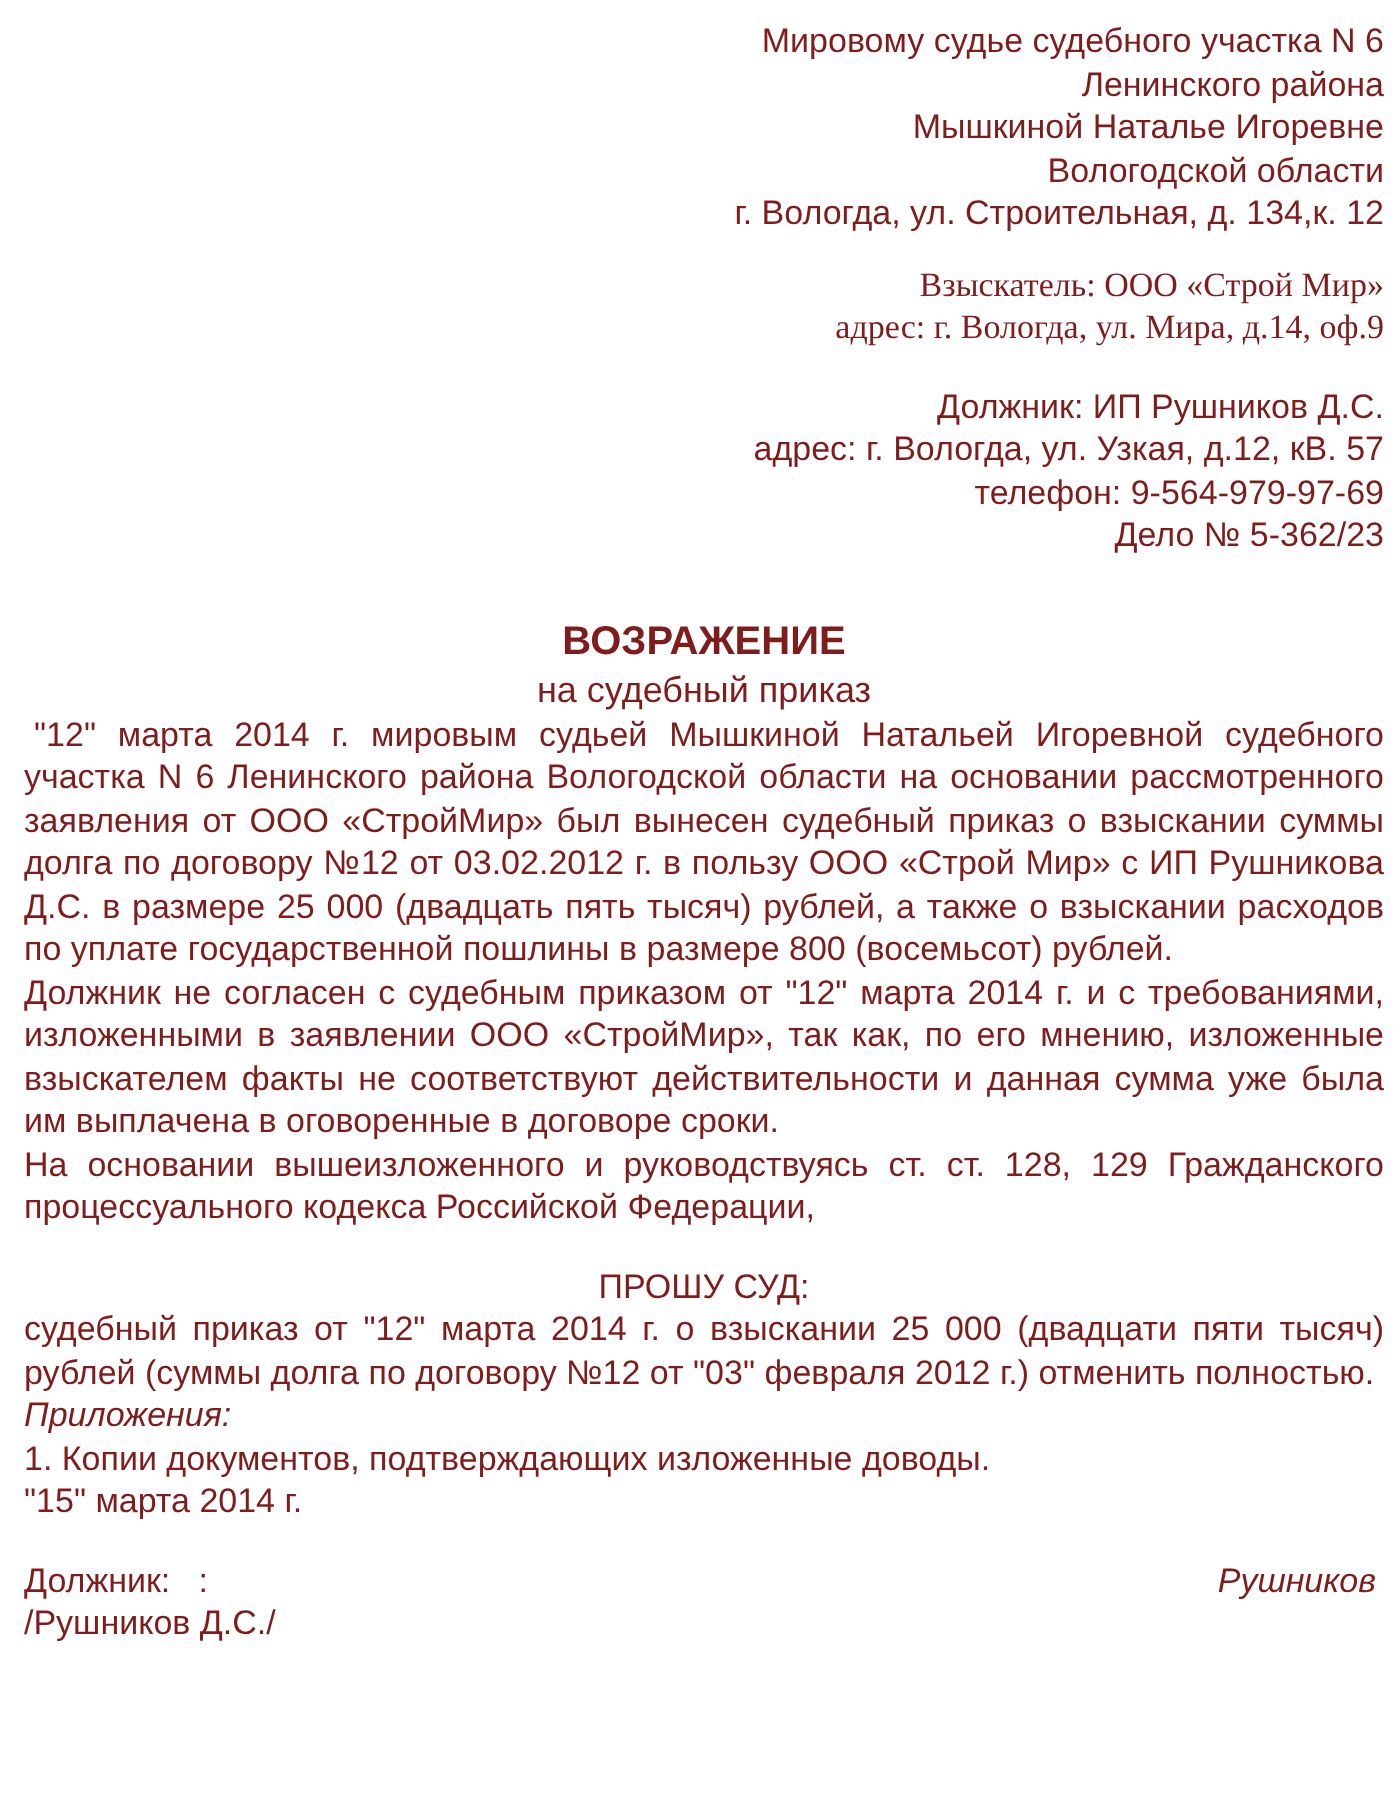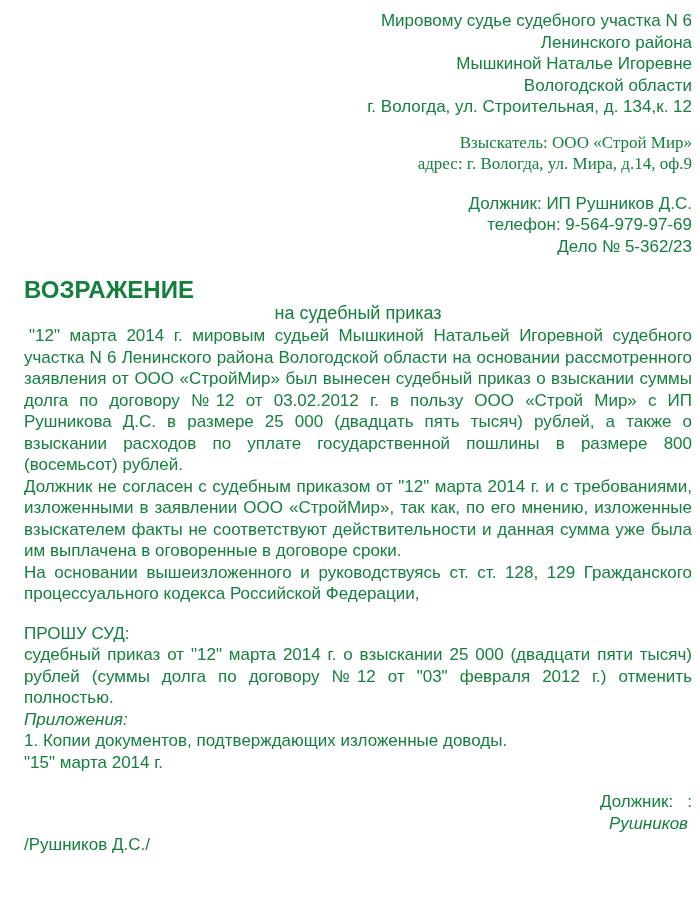--- a/index.html
+++ b/index.html
@@ -6,64 +6,64 @@
     margin: 0;
     padding: 0;
     background: #ffffff;
   }
   .page {
     position: relative;
     width: 700px;
     height: 903px;
     box-sizing: border-box;
     background: #ffffff;
-    color: #15803d;
+    color: #7f1d1d;
     font-family: "Liberation Sans", sans-serif;
     font-size: 17px;
     line-height: 21.5px;
-    padding: 10px 8px 0 24px;
+    padding: 10px 8px 0 12px;
     overflow: hidden;
   }
   .right-block {
     text-align: right;
   }
   .right-block div {
     white-space: nowrap;
   }
   .block-claimant { margin-top: 14px; font-family: Liberation Serif, serif; }
   .block-debtor  { margin-top: 18px; }
   .doc-title {
-    margin-top: 20px;
-    text-align: left;
+    margin-top: 30px;
+    text-align: center;
     font-weight: bold;
-    font-size: 24px;
+    font-size: 20px;
     line-height: 25px;
   }
   .doc-subtitle {
     text-align: center;
     font-size: 18px;
     line-height: 23px;
   }
   p.body-par {
     margin: 0;
     text-align: justify;
   }
   p.indent-sm { text-indent: 5px; }
   .request-heading {
     margin-top: 18px;
+    text-align: center;
   }
   .attachments-label { margin-top: 12px; font-style: italic; }
   .attachments-list p { margin: 0; }
   .date-line { margin-top: 12px; }
   .signature-row {
     margin-top: 18px;
     display: flex;
     justify-content: space-between;
-    align-items: flex-end;
-    flex-direction: column;
+    align-items: flex-start;
   }
   .signature-label { white-space: pre; }
   .signature-script {
     font-style: italic;
     padding-right: 4px;
   }
   .plain { margin: 0; }
 </style>
 </head>
 <body>
@@ -78,20 +78,21 @@
     <div>г. Вологда, ул. Строительная, д. 134,к. 12</div>
   </div>
 
   <div class="right-block block-claimant">
     <div>Взыскатель: ООО «Строй Мир»</div>
     <div>адрес: г. Вологда, ул. Мира, д.14, оф.9</div>
   </div>
 
   <div class="right-block block-debtor">
     <div>Должник: ИП Рушников Д.С.</div>
+    <div>адрес: г. Вологда, ул. Узкая, д.12, кВ. 57</div>
     <div>телефон: 9-564-979-97-69</div>
     <div>Дело № 5-362/23</div>
   </div>
 
   <div class="doc-title">ВОЗРАЖЕНИЕ</div>
   <div class="doc-subtitle">на судебный приказ</div>
 
   <p class="body-par indent-sm">"12" марта 2014 г. мировым судьей Мышкиной Натальей Игоревной судебного участка N 6 Ленинского района Вологодской области на  основании рассмотренного заявления  от ООО «СтройМир» был  вынесен  судебный приказ  о  взыскании суммы долга по договору №12 от 03.02.2012 г. в пользу ООО «Строй Мир» с ИП Рушникова Д.С. в размере 25 000 (двадцать пять тысяч) рублей, а также о взыскании расходов по уплате государственной пошлины в размере 800 (восемьсот) рублей.</p>
   <p class="body-par">Должник не согласен с судебным приказом от "12" марта 2014 г. и с требованиями, изложенными в заявлении  ООО «СтройМир», так как, по его мнению, изложенные взыскателем факты не соответствуют действительности и данная сумма уже была им выплачена в оговоренные в договоре сроки.</p>
   <p class="body-par">На  основании  вышеизложенного  и  руководствуясь  ст.  ст.  128,  129 Гражданского процессуального кодекса Российской Федерации,</p>

